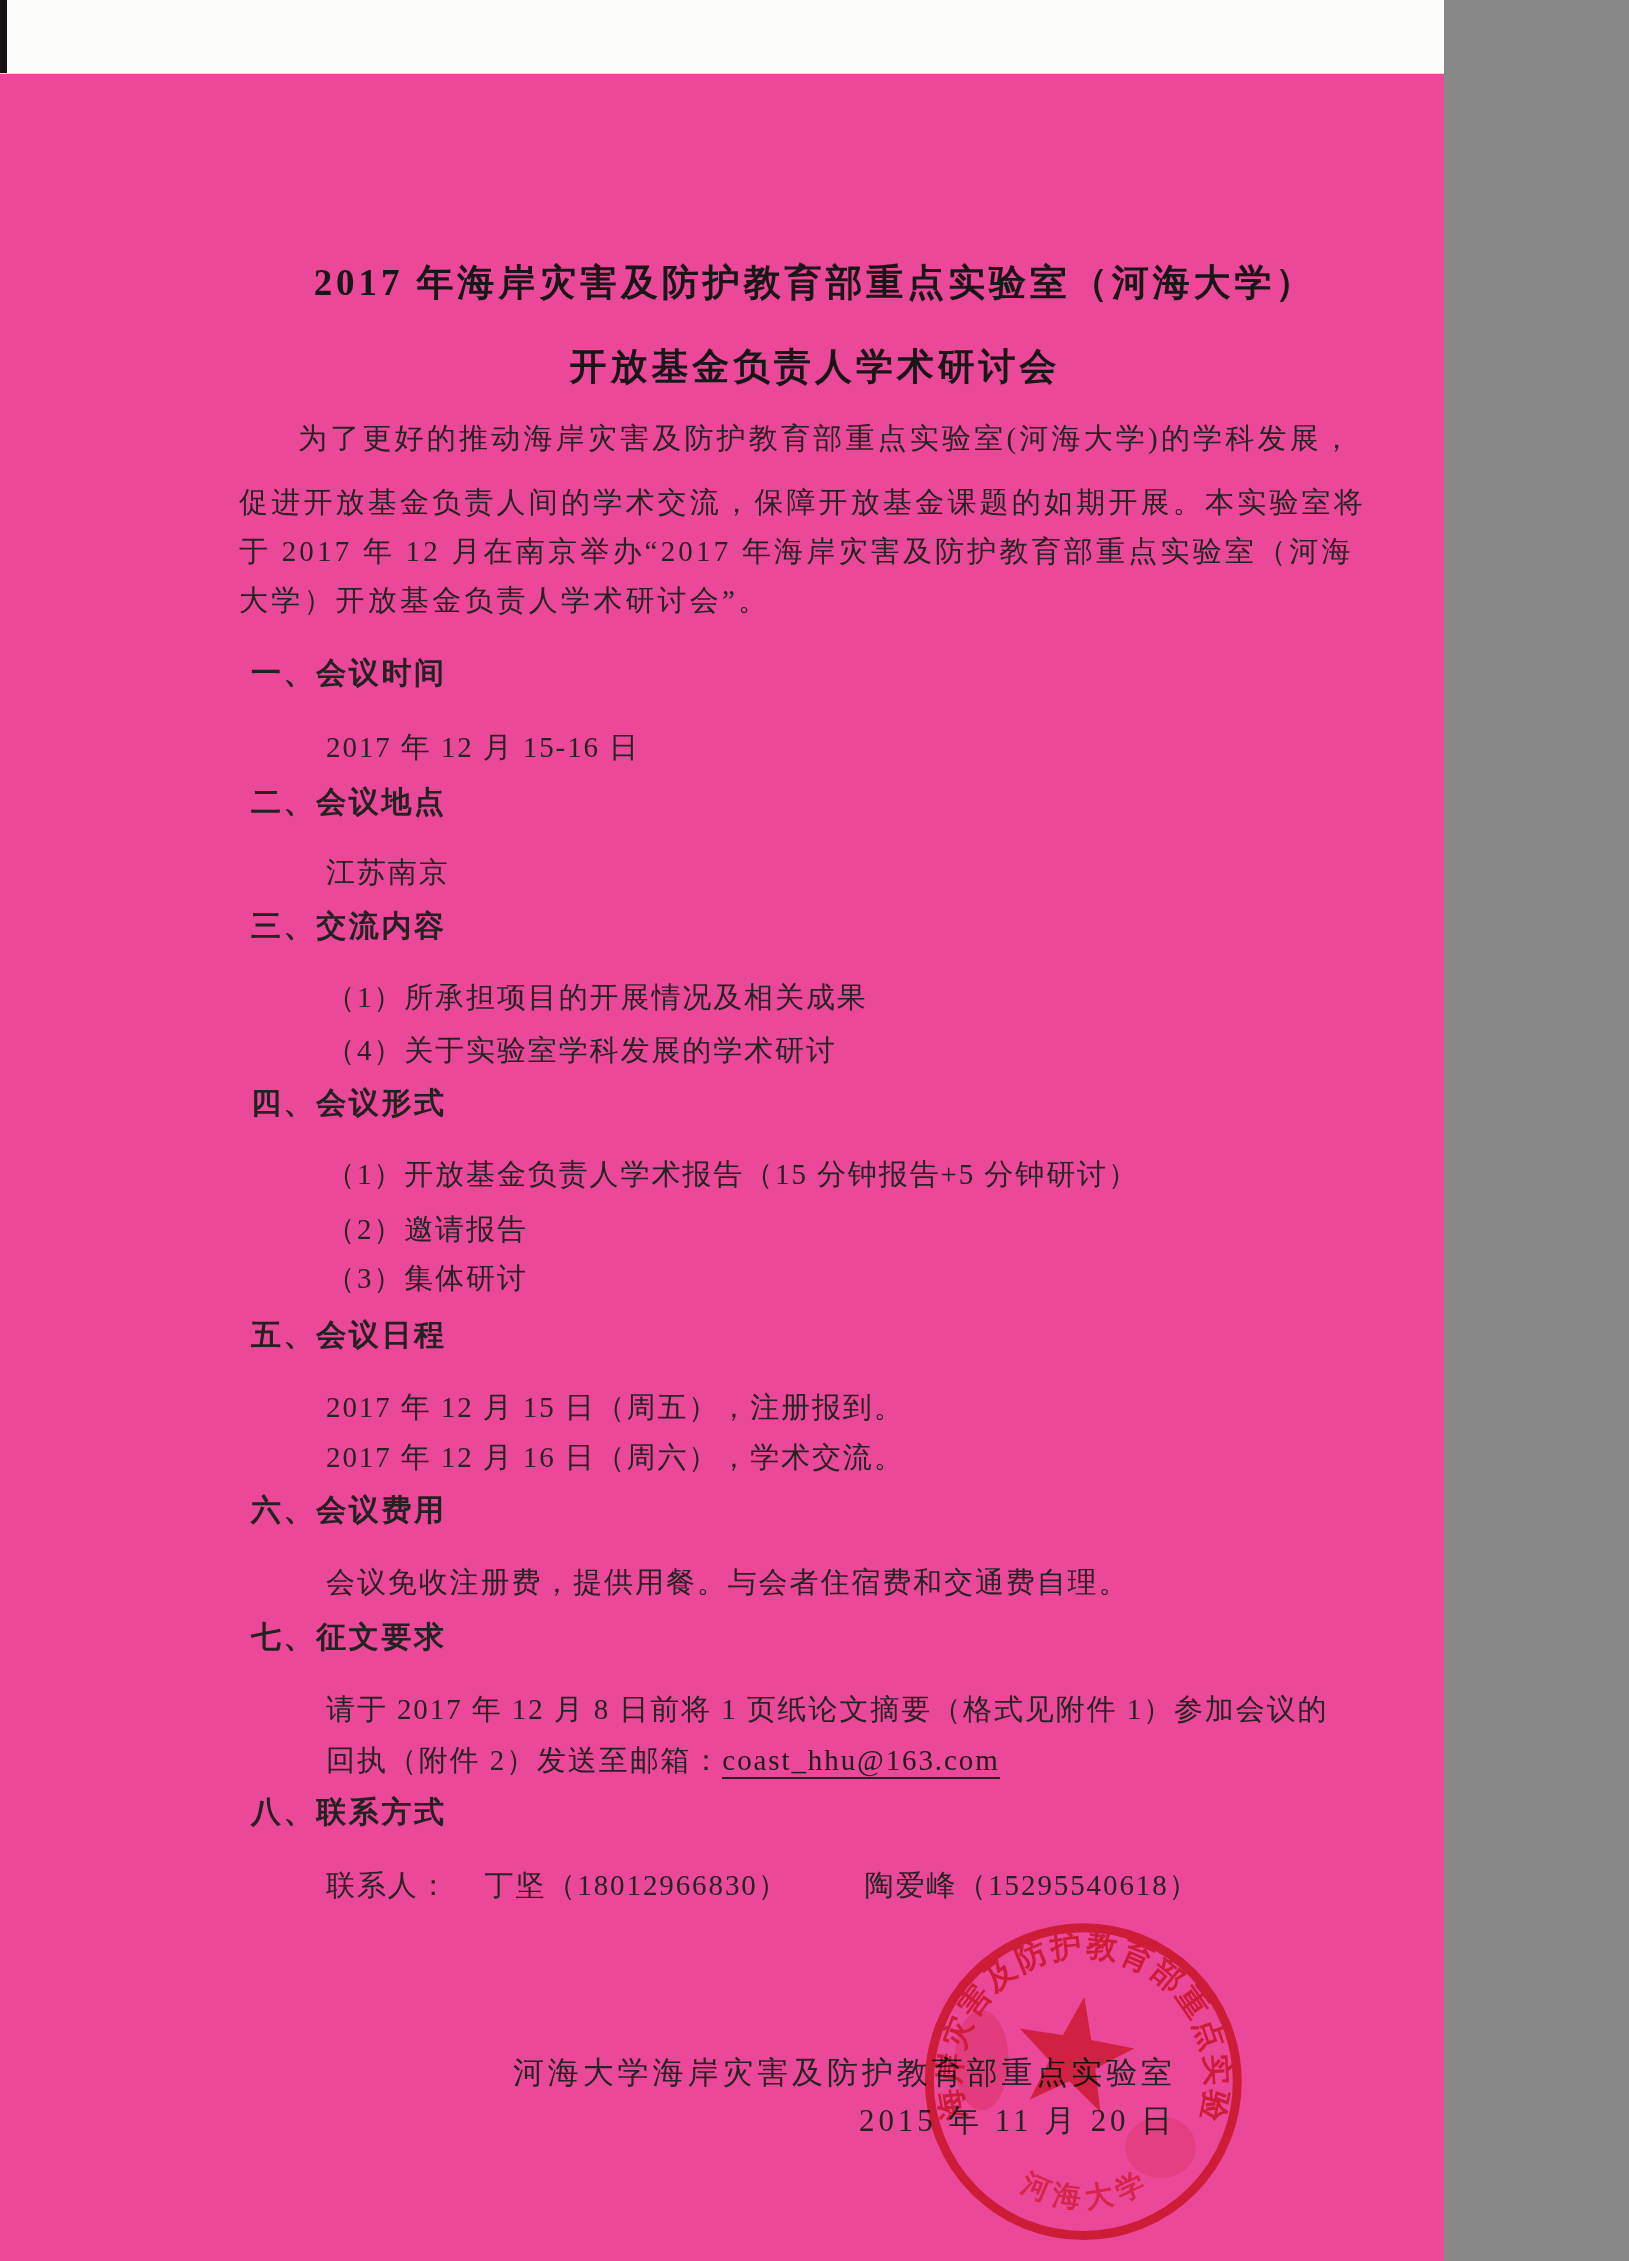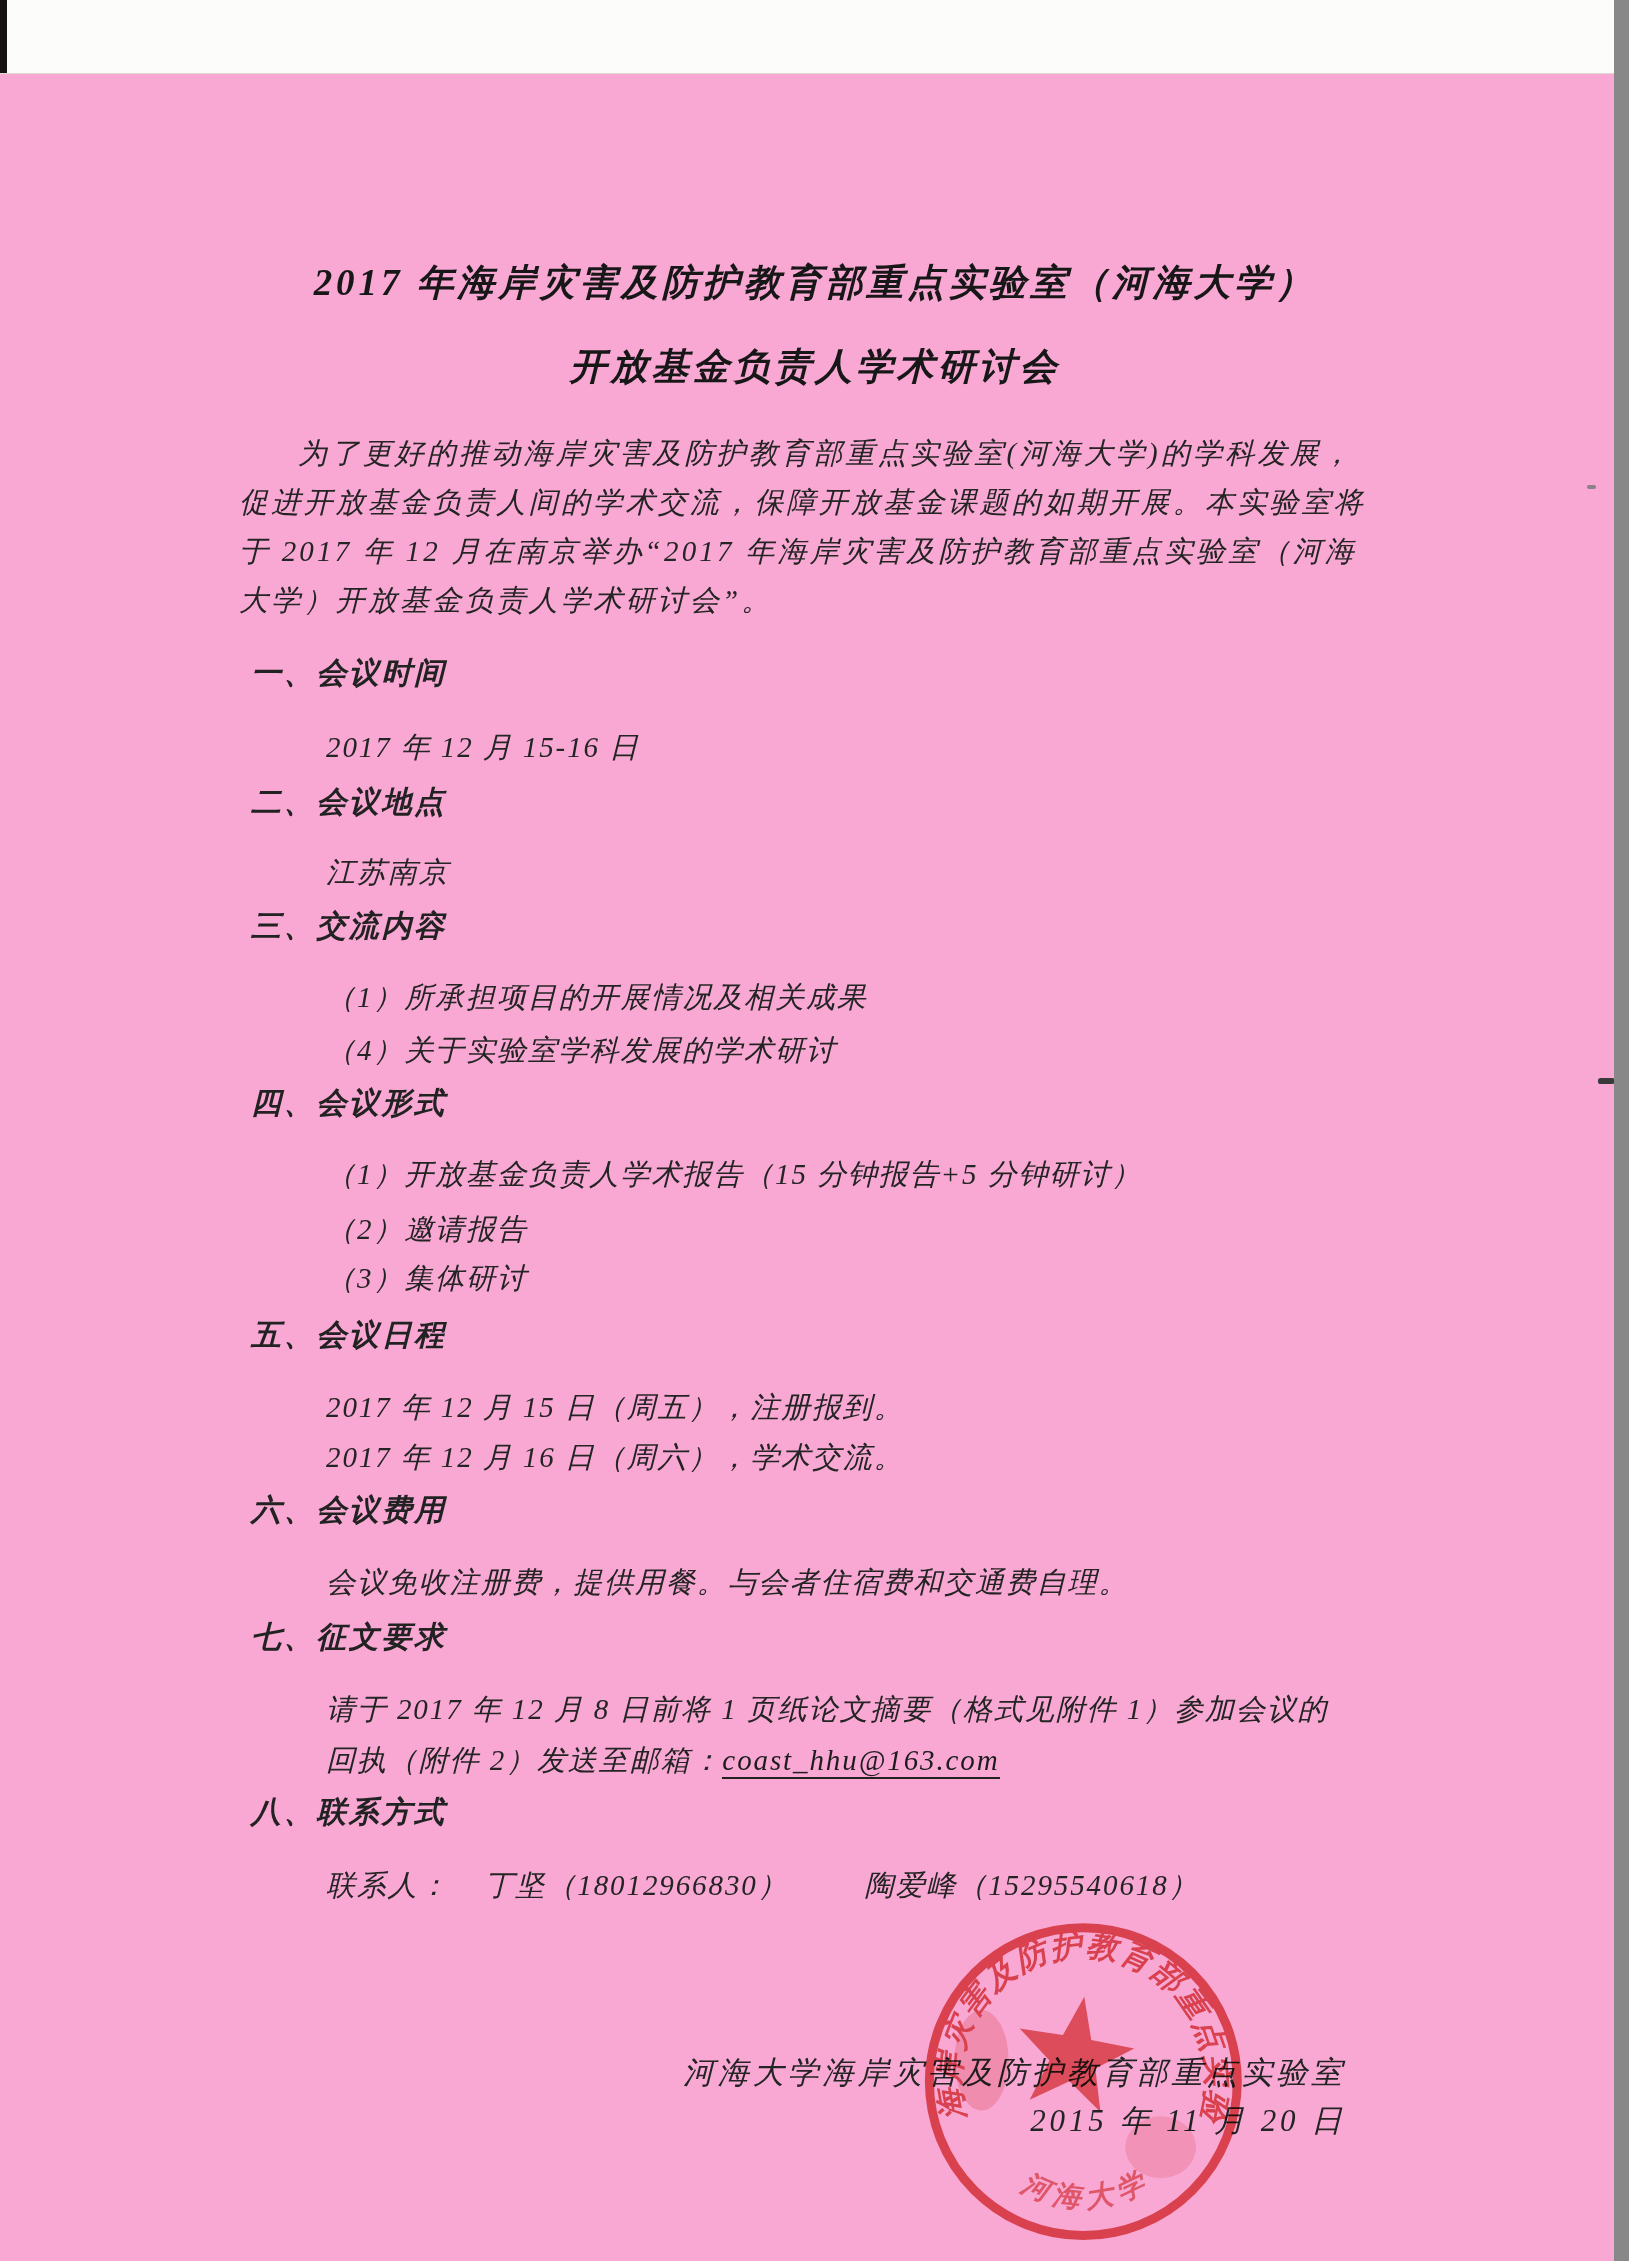--- a/index.html
+++ b/index.html
@@ -1,23 +1,22 @@
 <!DOCTYPE html>
 <html style="font-size:10.3px"><head>
 <meta charset="utf-8">
 <style>
   html,body{margin:0;padding:0;background:#888;}
   .page{
     position:relative;
-    width:1614px;height:2261px;
-    background:#f9a8d4;
+    width:1444px;height:2261px;
+    background:#ec4899;
     overflow:hidden;
     font-family:"Liberation Serif","DejaVu Serif",serif;
     color:#1f1f1f;
-    font-style:italic;
   }
   .scan-band{position:absolute;left:0;top:0;width:1630px;height:73px;background:#fcfcfa;border-bottom:1.3px solid #ddd8d2;}
   .corner-strip{position:absolute;left:0;top:0;width:7px;height:73px;background:#171314;}
   .edge-dash-a{position:absolute;left:1598px;top:1078px;width:17px;height:6.4px;background:#3a3a3a;border-radius:2.6px;}
   .edge-dash-b{position:absolute;left:1587px;top:485px;width:9px;height:3.9px;background:#8a8289;border-radius:1.9px;}
   .line{position:absolute;white-space:pre;line-height:1.15;}
   .title{
     left:0;width:1630px;text-align:center;
     font-weight:700;font-size:37px;letter-spacing:3.9px;
     color:#171717;
@@ -41,21 +40,21 @@
 <div class="page">
 
   <div class="scan-band"></div>
   <div class="corner-strip"></div>
   <div class="edge-dash-a"></div>
   <div class="edge-dash-b"></div>
 
   <div class="line title" style="top:262px;">2017 年海岸灾害及防护教育部重点实验室（河海大学）</div>
   <div class="line title" style="top:346px;">开放基金负责人学术研讨会</div>
 
-  <div class="line intro-text" style="left:298px;top:437px;">为了更好的推动海岸灾害及防护教育部重点实验室(河海大学)的学科发展，</div>
+  <div class="line intro-text" style="left:298px;top:422px;">为了更好的推动海岸灾害及防护教育部重点实验室(河海大学)的学科发展，</div>
   <div class="line intro-text" style="left:239px;top:486px;">促进开放基金负责人间的学术交流，保障开放基金课题的如期开展。本实验室将</div>
   <div class="line intro-text" style="left:239px;top:535px;">于 2017 年 12 月在南京举办“2017 年海岸灾害及防护教育部重点实验室（河海</div>
   <div class="line intro-text" style="left:239px;top:584px;">大学）开放基金负责人学术研讨会”。</div>
 
   <div class="line heading" style="left:251px;top:656px;">一、会议时间</div>
   <div class="line body-text" style="left:326px;top:709px;">2017 年 12 月 15-16 日</div>
 
   <div class="line heading" style="left:251px;top:785px;">二、会议地点</div>
   <div class="line body-text" style="left:326px;top:834px;">江苏南京</div>
 

